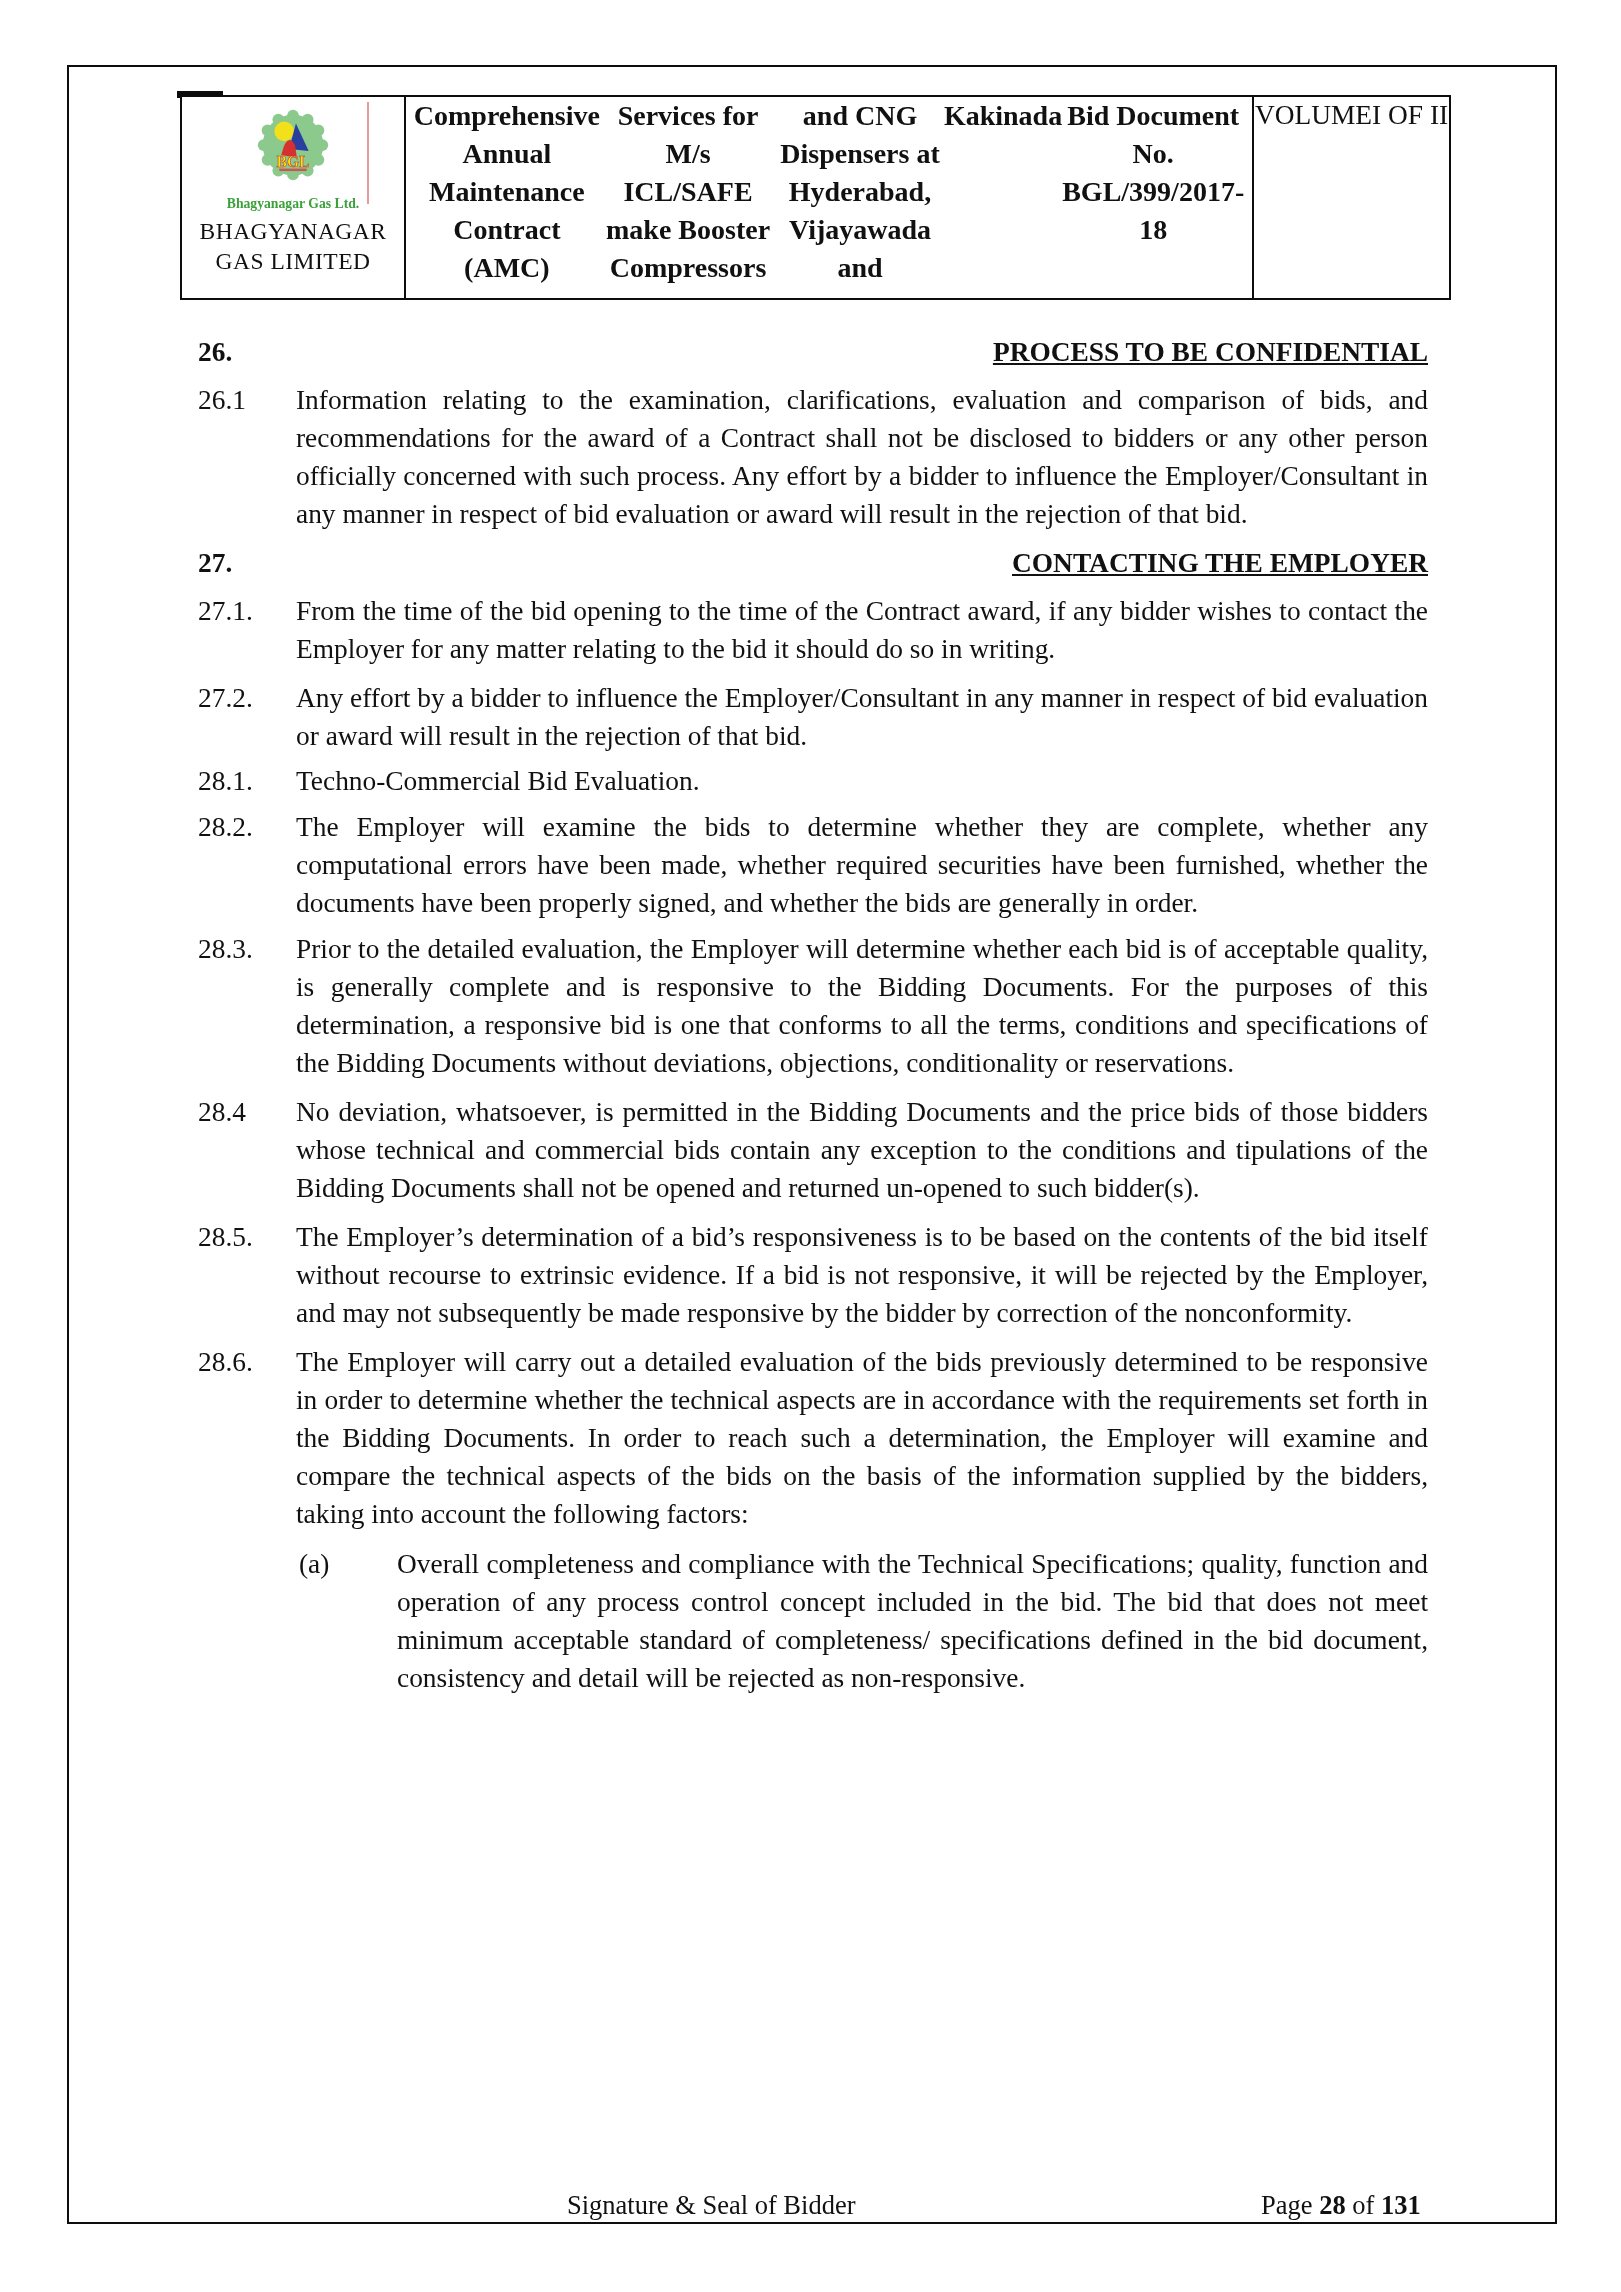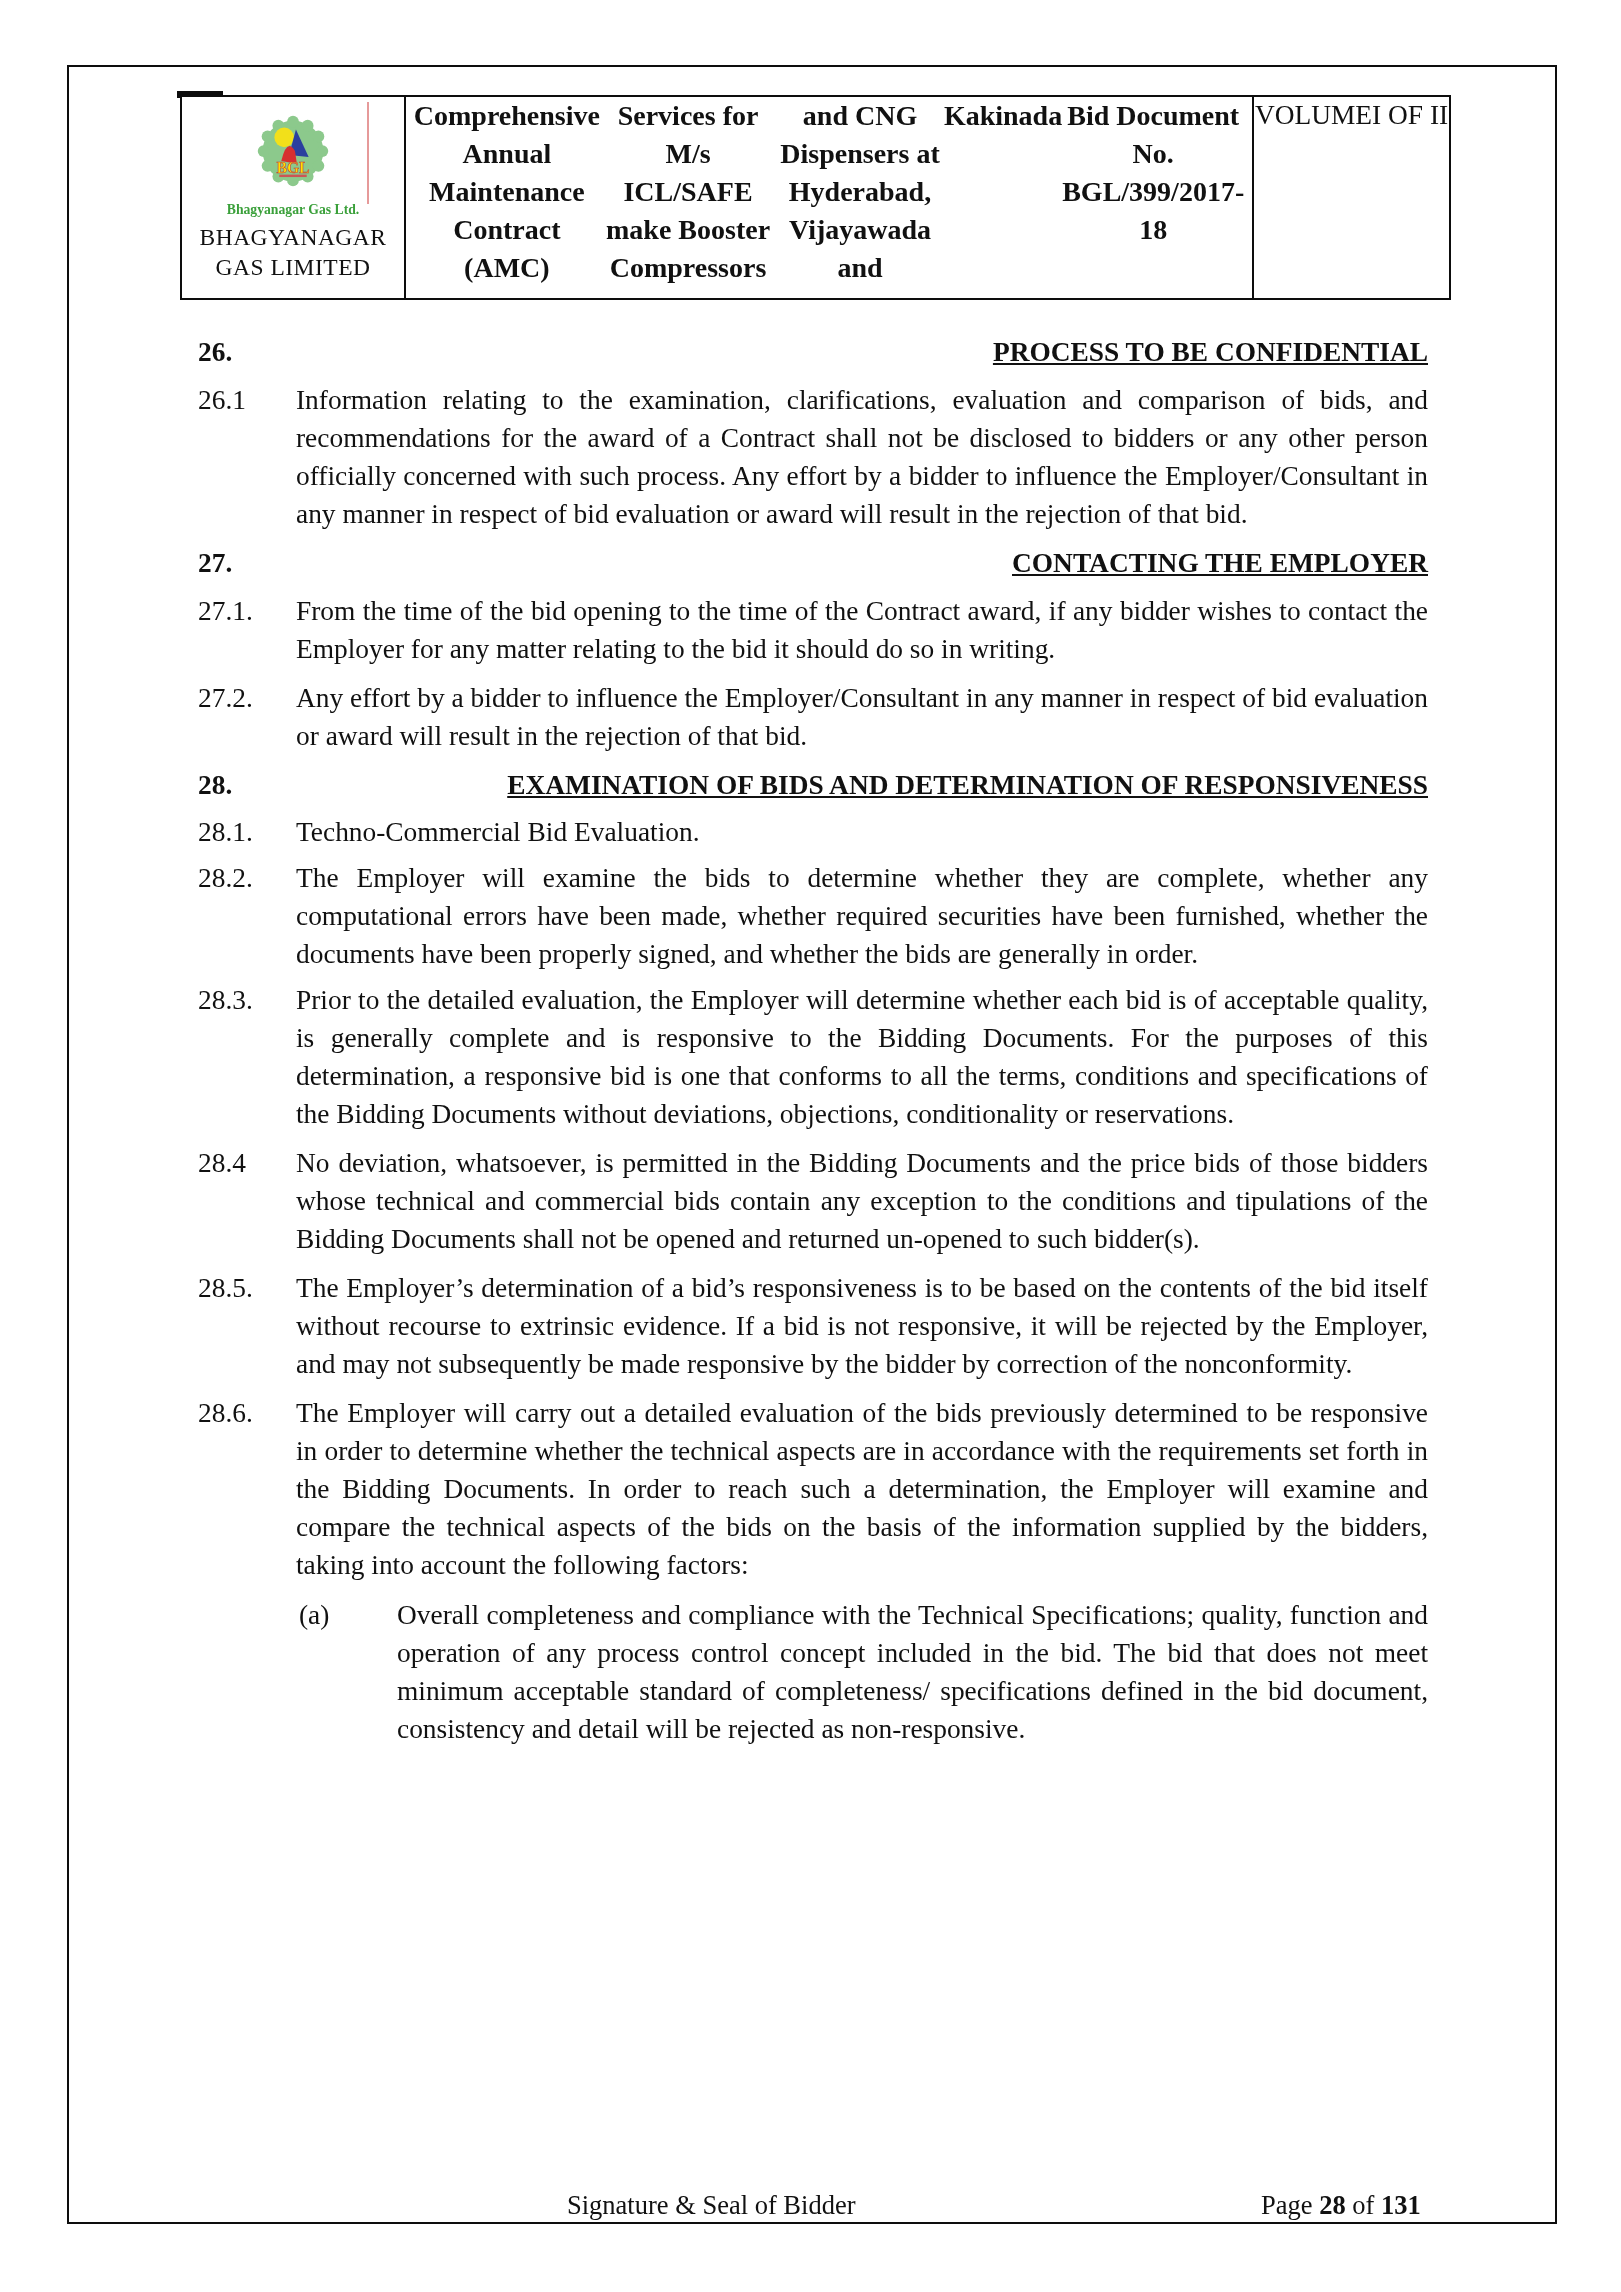--- a/index.html
+++ b/index.html
@@ -14,21 +14,21 @@
   }
   
   .header-table {
     position:absolute; left:180px; top:95px; width:1271px; height:205px;
     border:2.9px solid #0d0d0d; box-sizing:border-box; display:flex; background:#fff;
   }
   .corner-mark { position:absolute; left:177px; top:91px; width:46px; height:6.9px; background:#0d0d0d; }
   .cell { box-sizing:border-box; }
   .cell-logo {
     width:224px; border-right:2.9px solid #0d0d0d;
-    display:flex; flex-direction:column; align-items:center; padding-top:13px;
+    display:flex; flex-direction:column; align-items:center; padding-top:7px;
     position:relative;
   }
   .red-artifact { position:absolute; right:35px; top:4.9px; width:2px; height:102px; background:#e69a9a; }
   .logo-caption { font-size:13.7px; font-weight:bold; color:#3aa03a; line-height:14.7px; margin-top:1px; }
   .company-name { text-align:center; font-size:23.5px; line-height:30px; margin-top:3.9px; letter-spacing:0.5px; }
   .cell-title {
     flex:1; display:flex; justify-content:center;
     text-align:center; font-weight:bold; font-size:28px; line-height:38px;
     border-right:2.9px solid #0d0d0d; padding:0 7.8px;
   }
@@ -118,24 +118,20 @@
       <div class="txt">CONTACTING THE EMPLOYER</div>
     </div>
     <div class="block para">
       <div class="num">27.1.</div>
       <div class="txt">From the time of the bid opening to the time of the Contract award, if any bidder wishes to contact the Employer for any matter relating to the bid it should do so in writing.</div>
     </div>
     <div class="block para sp">
       <div class="num">27.2.</div>
       <div class="txt">Any effort by a bidder to influence the Employer/Consultant in any manner in respect of bid evaluation or award will result in the rejection of that bid.</div>
     </div>
-    <div class="block heading sp">
-      <div class="num">28.</div>
-      <div class="txt">EXAMINATION OF BIDS AND DETERMINATION OF RESPONSIVENESS</div>
-    </div>
     <div class="block para">
       <div class="num">28.1.</div>
       <div class="txt">Techno-Commercial Bid Evaluation.</div>
     </div>
     <div class="block para">
       <div class="num">28.2.</div>
       <div class="txt">The Employer will examine the bids to determine whether they are complete, whether any computational errors have been made, whether required securities have been furnished, whether the documents have been properly signed, and whether the bids are generally in order.</div>
     </div>
     <div class="block para">
       <div class="num">28.3.</div>

